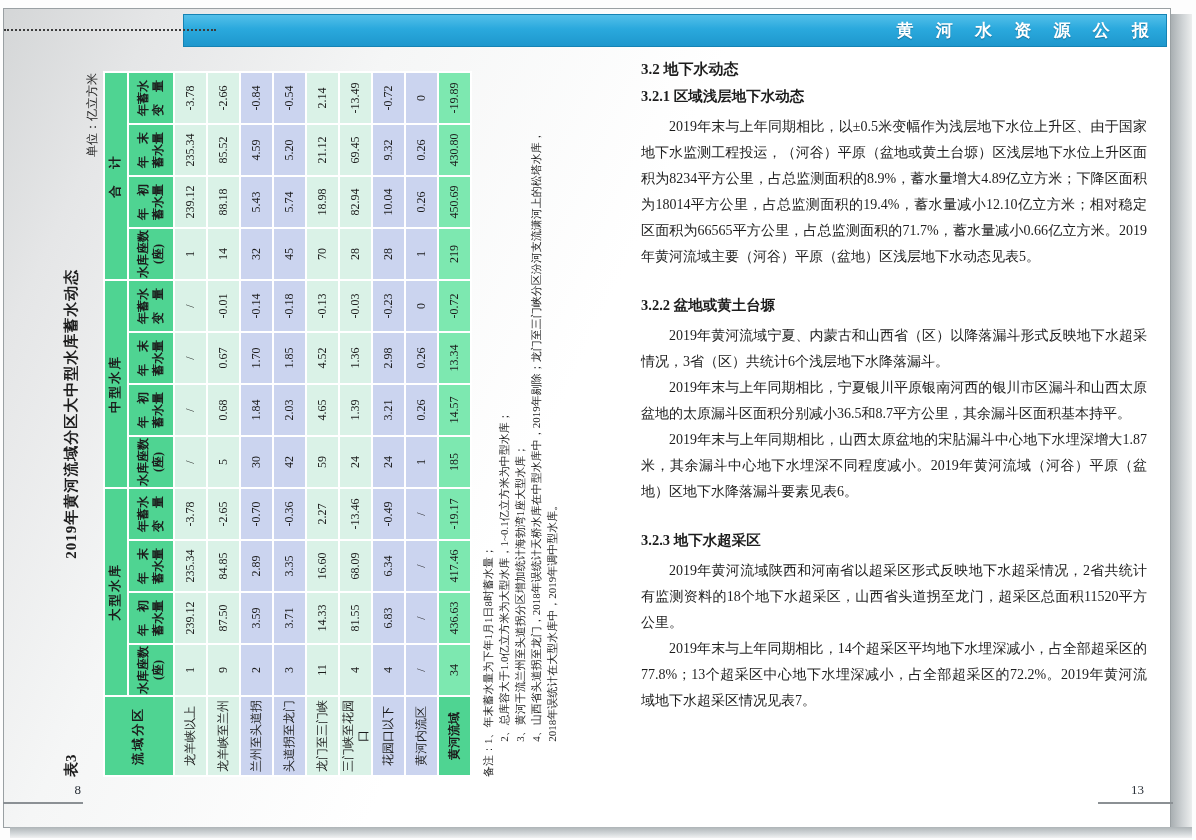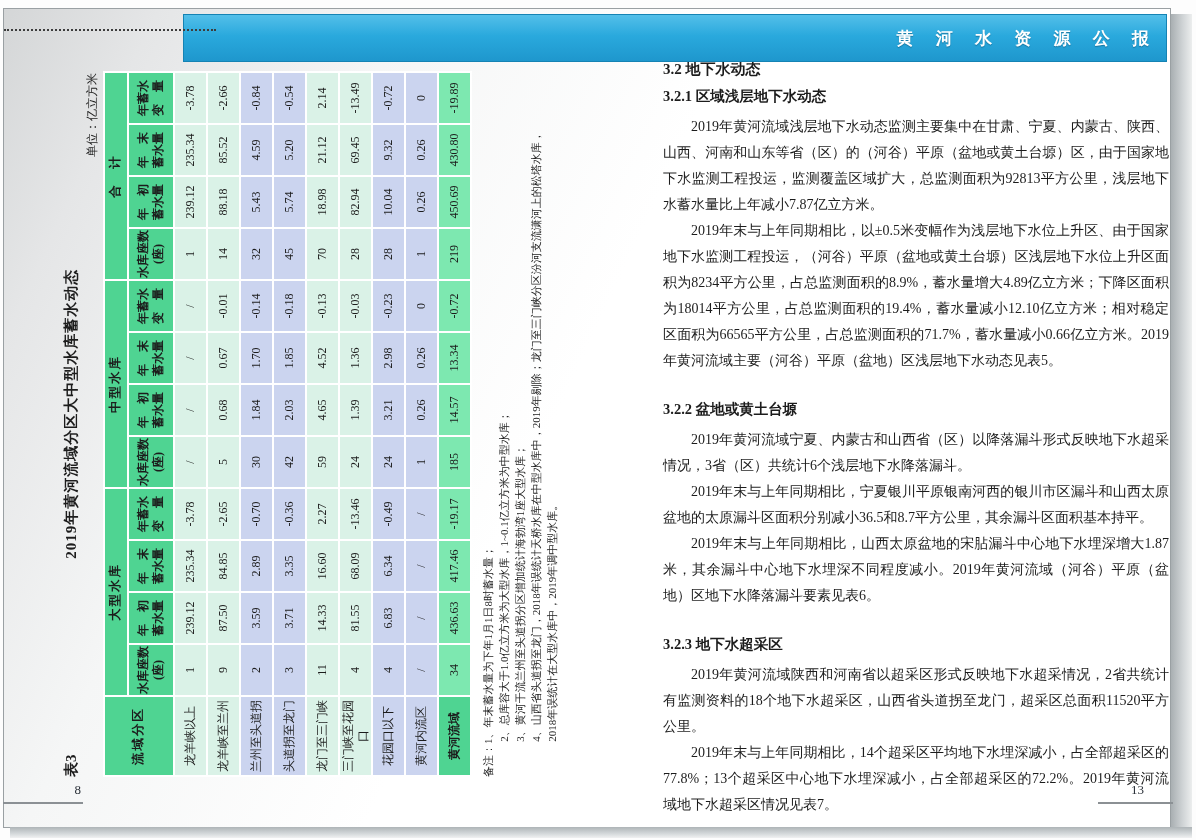--- a/index.html
+++ b/index.html
@@ -18,21 +18,21 @@
   .edge-right{
     position:absolute;left:1171px;top:14px;width:21px;height:820px;
     background:linear-gradient(90deg,#a9afb2 0%,#cfd3d5 55%,#eceeee 100%);
   }
   .edge-bottom{
     position:absolute;left:10px;top:827px;width:1182px;height:11px;
     background:linear-gradient(180deg,#aeb4b7 0%,#d4d8da 60%,#f0f1f2 100%);
   }
   
   .banner{
-    position:absolute;left:183px;top:14px;width:984px;height:48px;
+    position:absolute;left:183px;top:14px;width:984px;height:33px;
     background:linear-gradient(180deg,#53bfe9 0%,#2aa9dd 45%,#1e97cd 100%);
     border:1px solid #1583b4;box-sizing:border-box;
     display:flex;align-items:center;justify-content:flex-end;
     z-index:2;
   }
   .banner-title{
     color:#ffffff;font-weight:bold;font-size:17px;letter-spacing:9px;
     padding-right:8px;text-shadow:0 1px 1px rgba(0,60,90,.45);
     font-family:"Liberation Serif","DejaVu Serif",serif;
   }
@@ -62,21 +62,21 @@
   tr.lav td{background:#cbd4ef;}
   tr.total td{background:#7de8b0;}
   tr.total td:first-child{background:#4fd492;font-weight:bold;}
   table.res tbody td{height:31px;}
   table.res tbody td:first-child{font-size:12px;}
   .tbl-notes{width:660px;margin:8px 0 0 18px;font-size:11px;line-height:16px;color:#222;}
   .tbl-notes .note{padding-left:3.2em;}
   .tbl-notes .note.lead{text-indent:-3.2em;}
   
   .rp{
-    position:absolute;left:663px;top:60px;width:506px;
+    position:absolute;left:641px;top:60px;width:506px;
   }
   .rp .h2{font-size:15px;font-weight:bold;margin:0 0 8px 0;}
   .rp .h3{font-size:14.5px;font-weight:bold;margin:26px 0 8px 0;}
   .rp .h3.first{margin-top:2px;}
   .rp p{margin:0;font-size:14px;line-height:26px;text-align:justify;text-indent:2em;}
   
   .foot{position:absolute;font-size:13px;color:#2a3038;}
   .foot-left{left:3px;top:782px;width:78px;text-align:right;
     border-bottom:2px solid #8b9094;padding:0 2px 4px 0;}
   .foot-right{left:1098px;top:782px;width:71px;text-align:center;
@@ -317,21 +317,20 @@
       <div class="note lead">备注：1、年末蓄水量为下年1月1日8时蓄水量；</div>
       <div class="note">2、总库容大于1.0亿立方米为大型水库，1~0.1亿立方米为中型水库；</div>
       <div class="note">3、黄河干流兰州至头道拐分区增加统计海勃湾1座大型水库；</div>
       <div class="note">4、山西省头道拐至龙门，2018年误统计天桥水库在中型水库中，2019年剔除；龙门至三门峡分区汾河支流潇河上的松塔水库，2018年误统计在大型水库中，2019年调中型水库。</div>
     </div>
 </div>
 
 <div class="rp" id="right-content">
     <div class="h2">3.2  地下水动态</div>
     <div class="h3 first">3.2.1  区域浅层地下水动态</div>
-    <p>2019年黄河流域浅层地下水动态监测主要集中在甘肃、宁夏、内蒙古、陕西、山西、河南和山东等省（区）的（河谷）平原（盆地或黄土台塬）区，由于国家地下水监测工程投运，监测覆盖区域扩大，总监测面积为92813平方公里，浅层地下水蓄水量比上年减小7.87亿立方米。</p>
     <p>2019年末与上年同期相比，以±0.5米变幅作为浅层地下水位上升区、由于国家地下水监测工程投运，（河谷）平原（盆地或黄土台塬）区浅层地下水位上升区面积为8234平方公里，占总监测面积的8.9%，蓄水量增大4.89亿立方米；下降区面积为18014平方公里，占总监测面积的19.4%，蓄水量减小12.10亿立方米；相对稳定区面积为66565平方公里，占总监测面积的71.7%，蓄水量减小0.66亿立方米。2019年黄河流域主要（河谷）平原（盆地）区浅层地下水动态见表5。</p>
     <div class="h3">3.2.2  盆地或黄土台塬</div>
     <p>2019年黄河流域宁夏、内蒙古和山西省（区）以降落漏斗形式反映地下水超采情况，3省（区）共统计6个浅层地下水降落漏斗。</p>
     <p>2019年末与上年同期相比，宁夏银川平原银南河西的银川市区漏斗和山西太原盆地的太原漏斗区面积分别减小36.5和8.7平方公里，其余漏斗区面积基本持平。</p>
     <p>2019年末与上年同期相比，山西太原盆地的宋胋漏斗中心地下水埋深增大1.87米，其余漏斗中心地下水埋深不同程度减小。2019年黄河流域（河谷）平原（盆地）区地下水降落漏斗要素见表6。</p>
     <div class="h3">3.2.3  地下水超采区</div>
     <p>2019年黄河流域陕西和河南省以超采区形式反映地下水超采情况，2省共统计有监测资料的18个地下水超采区，山西省头道拐至龙门，超采区总面积11520平方公里。</p>
     <p>2019年末与上年同期相比，14个超采区平均地下水埋深减小，占全部超采区的77.8%；13个超采区中心地下水埋深减小，占全部超采区的72.2%。2019年黄河流域地下水超采区情况见表7。</p>
   </div>
 

